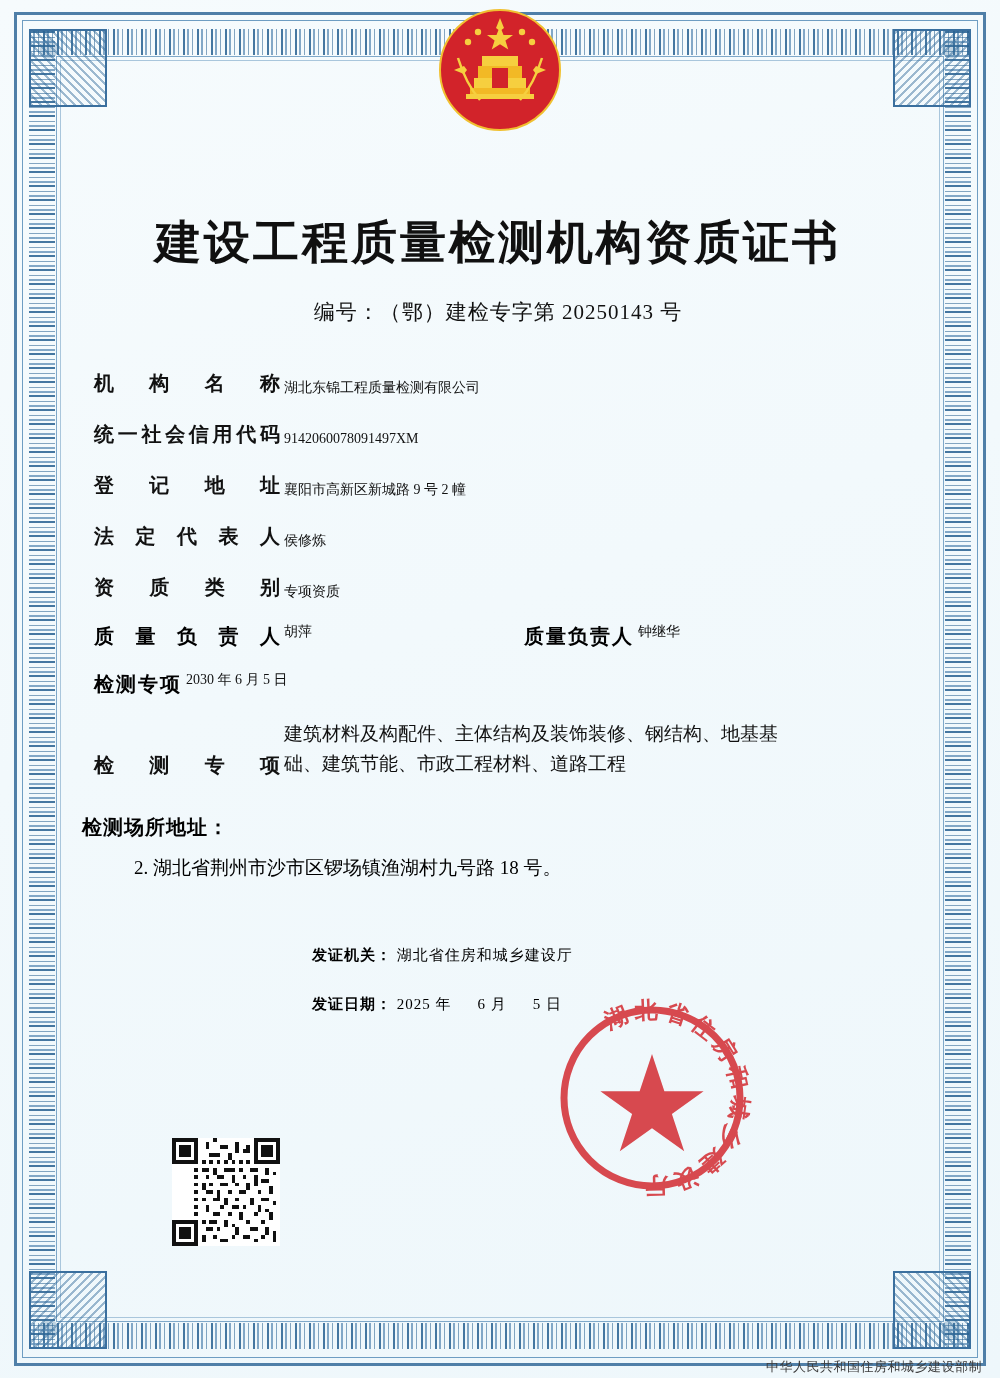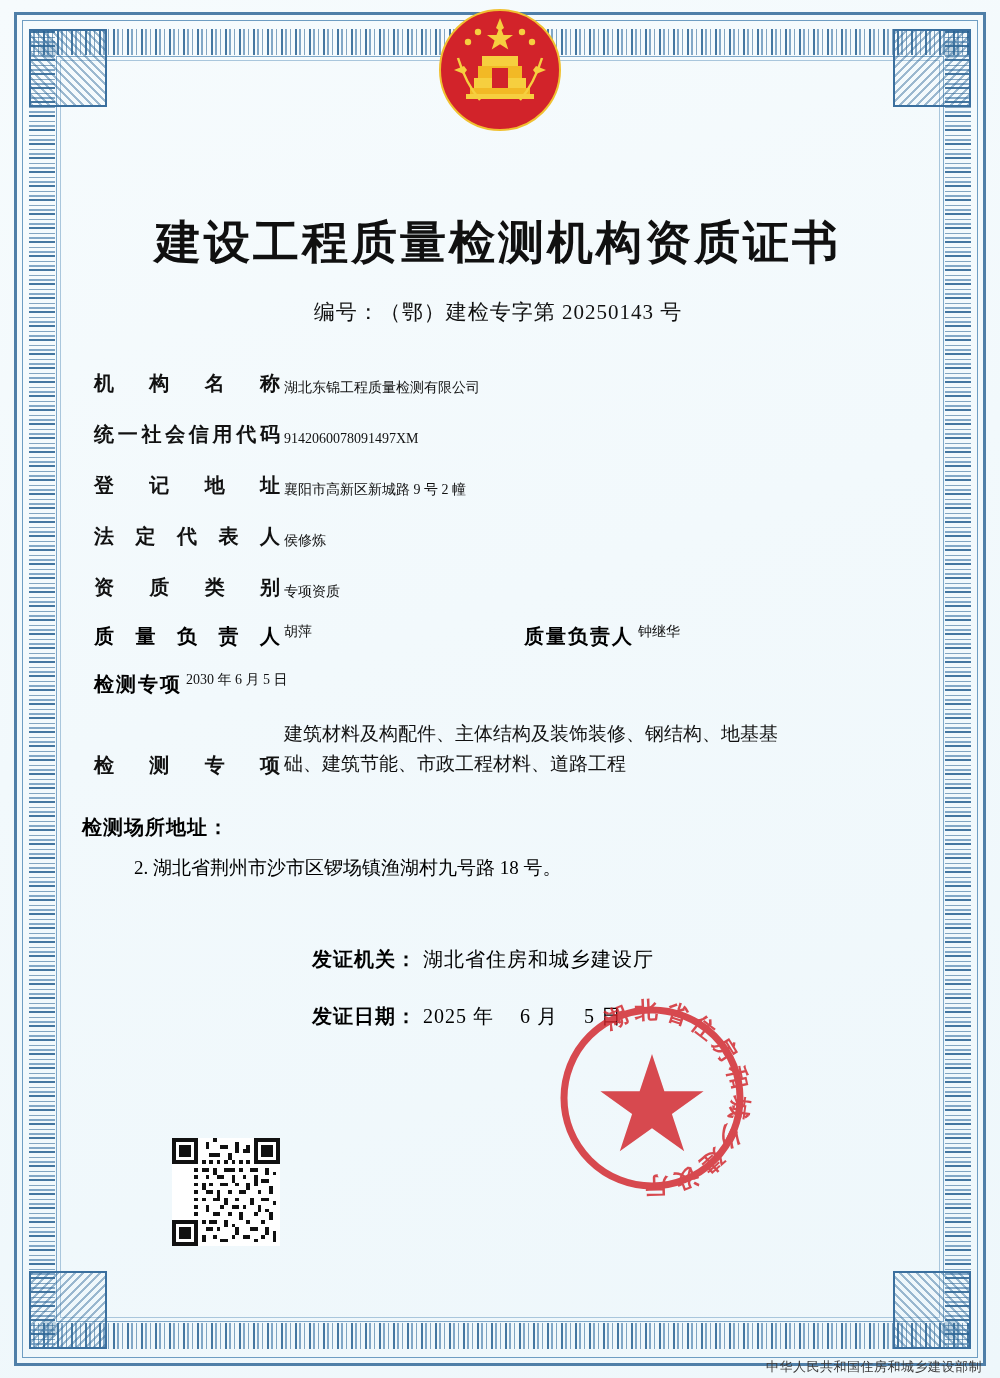--- a/index.html
+++ b/index.html
@@ -152,21 +152,21 @@
   }
   .note{
     margin-top:150px;
     font-size:19px;
     position:relative;
     z-index:3;
   }
   .issuer-block{
     margin-top:62px;
     padding-left:230px;
-    font-size:20px;
+    font-size:15px;
     position:relative;
     z-index:3;
   }
   .issuer-row{margin-bottom:30px;letter-spacing:1px;}
   .issuer-lbl{font-weight:bold;}
   .date-row span.gap{display:inline-block;width:26px;}
   
   .qr{
     position:absolute;left:172px;bottom:132px;
     width:108px;height:108px;

